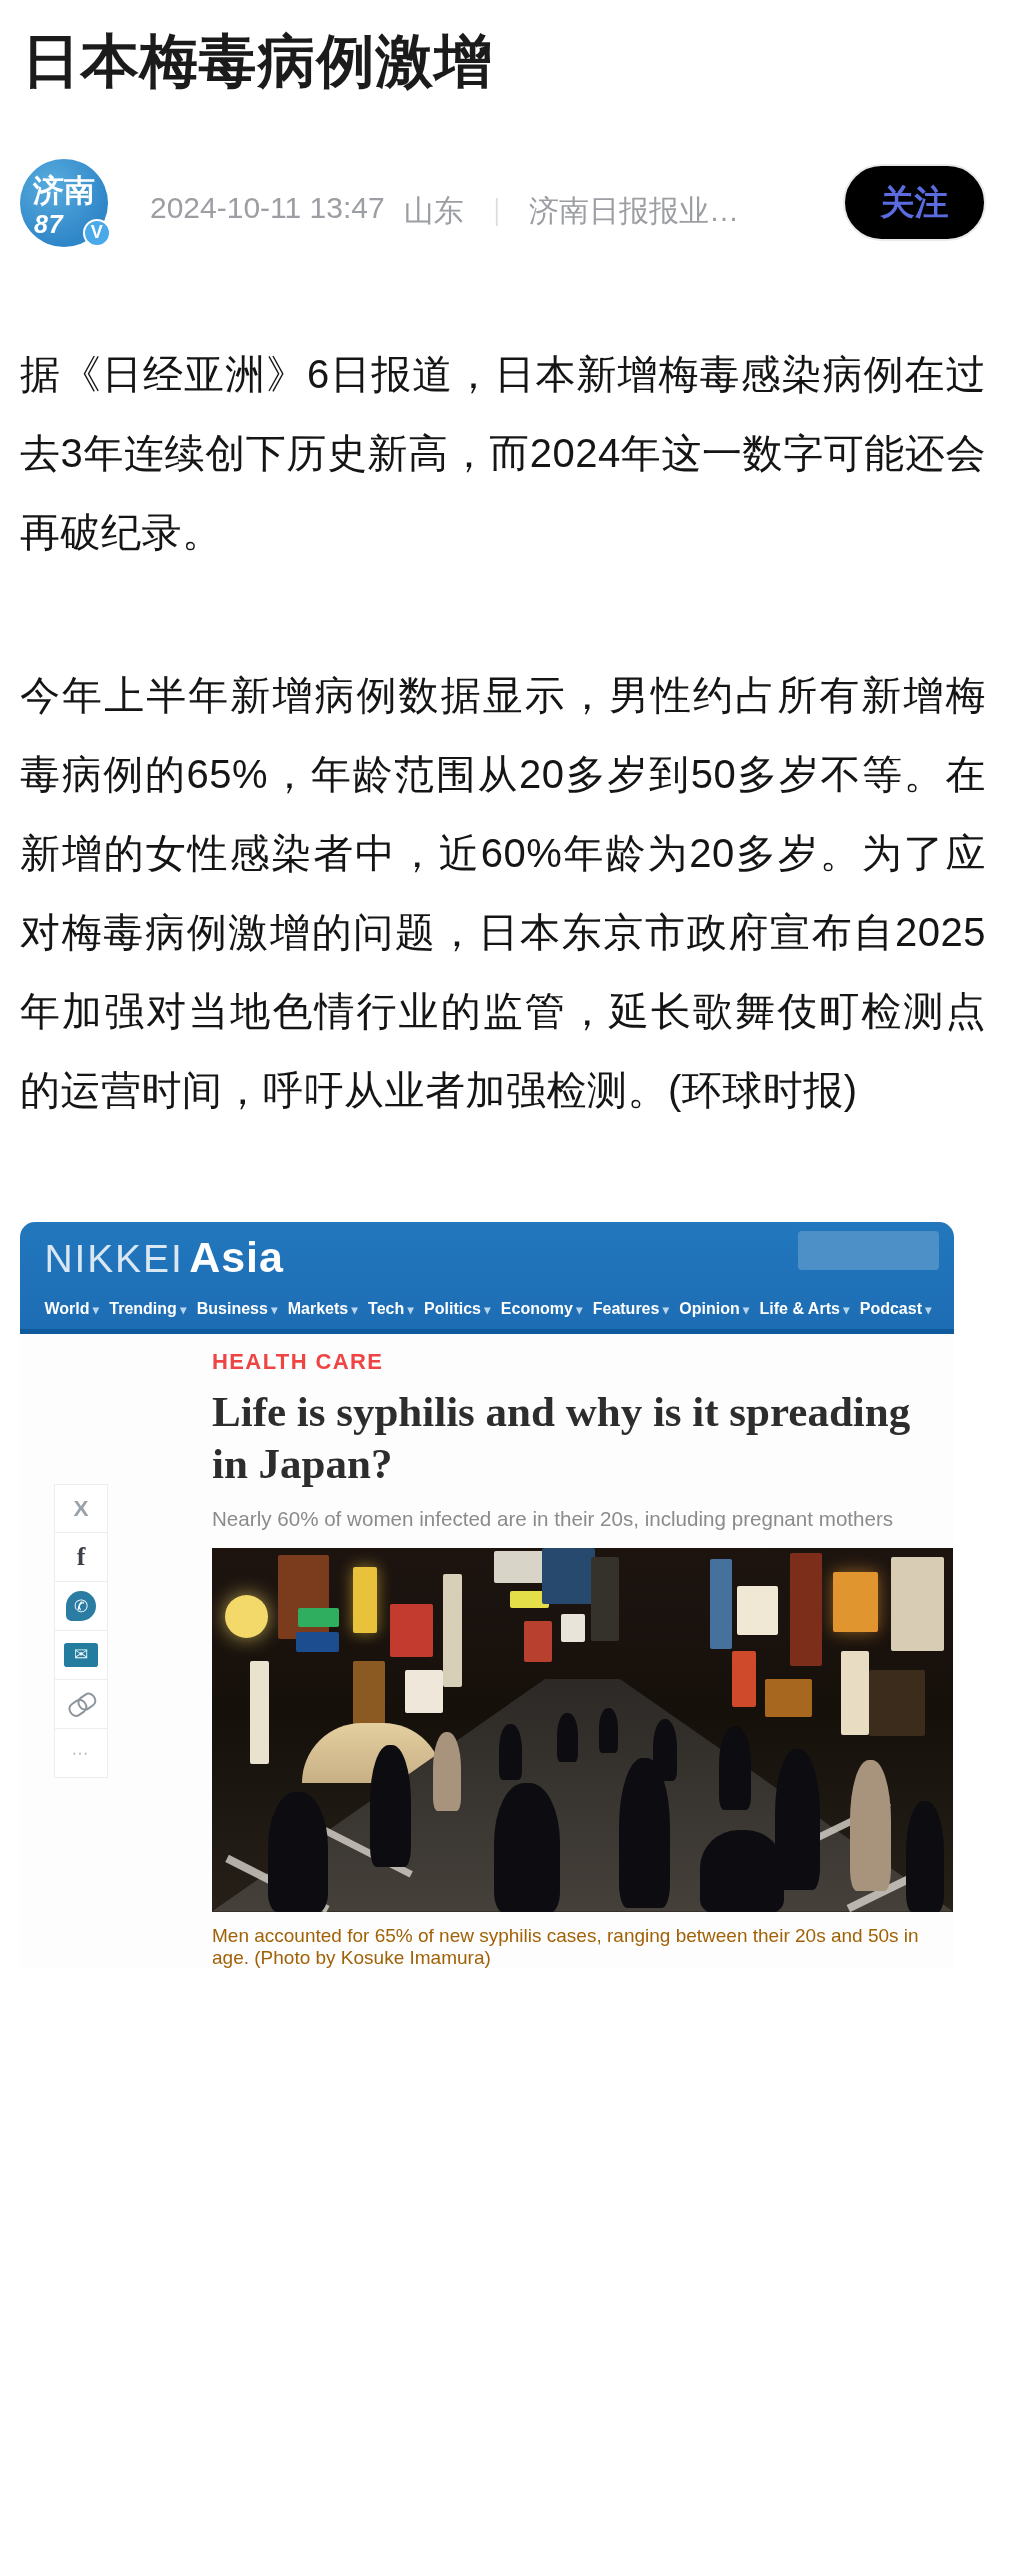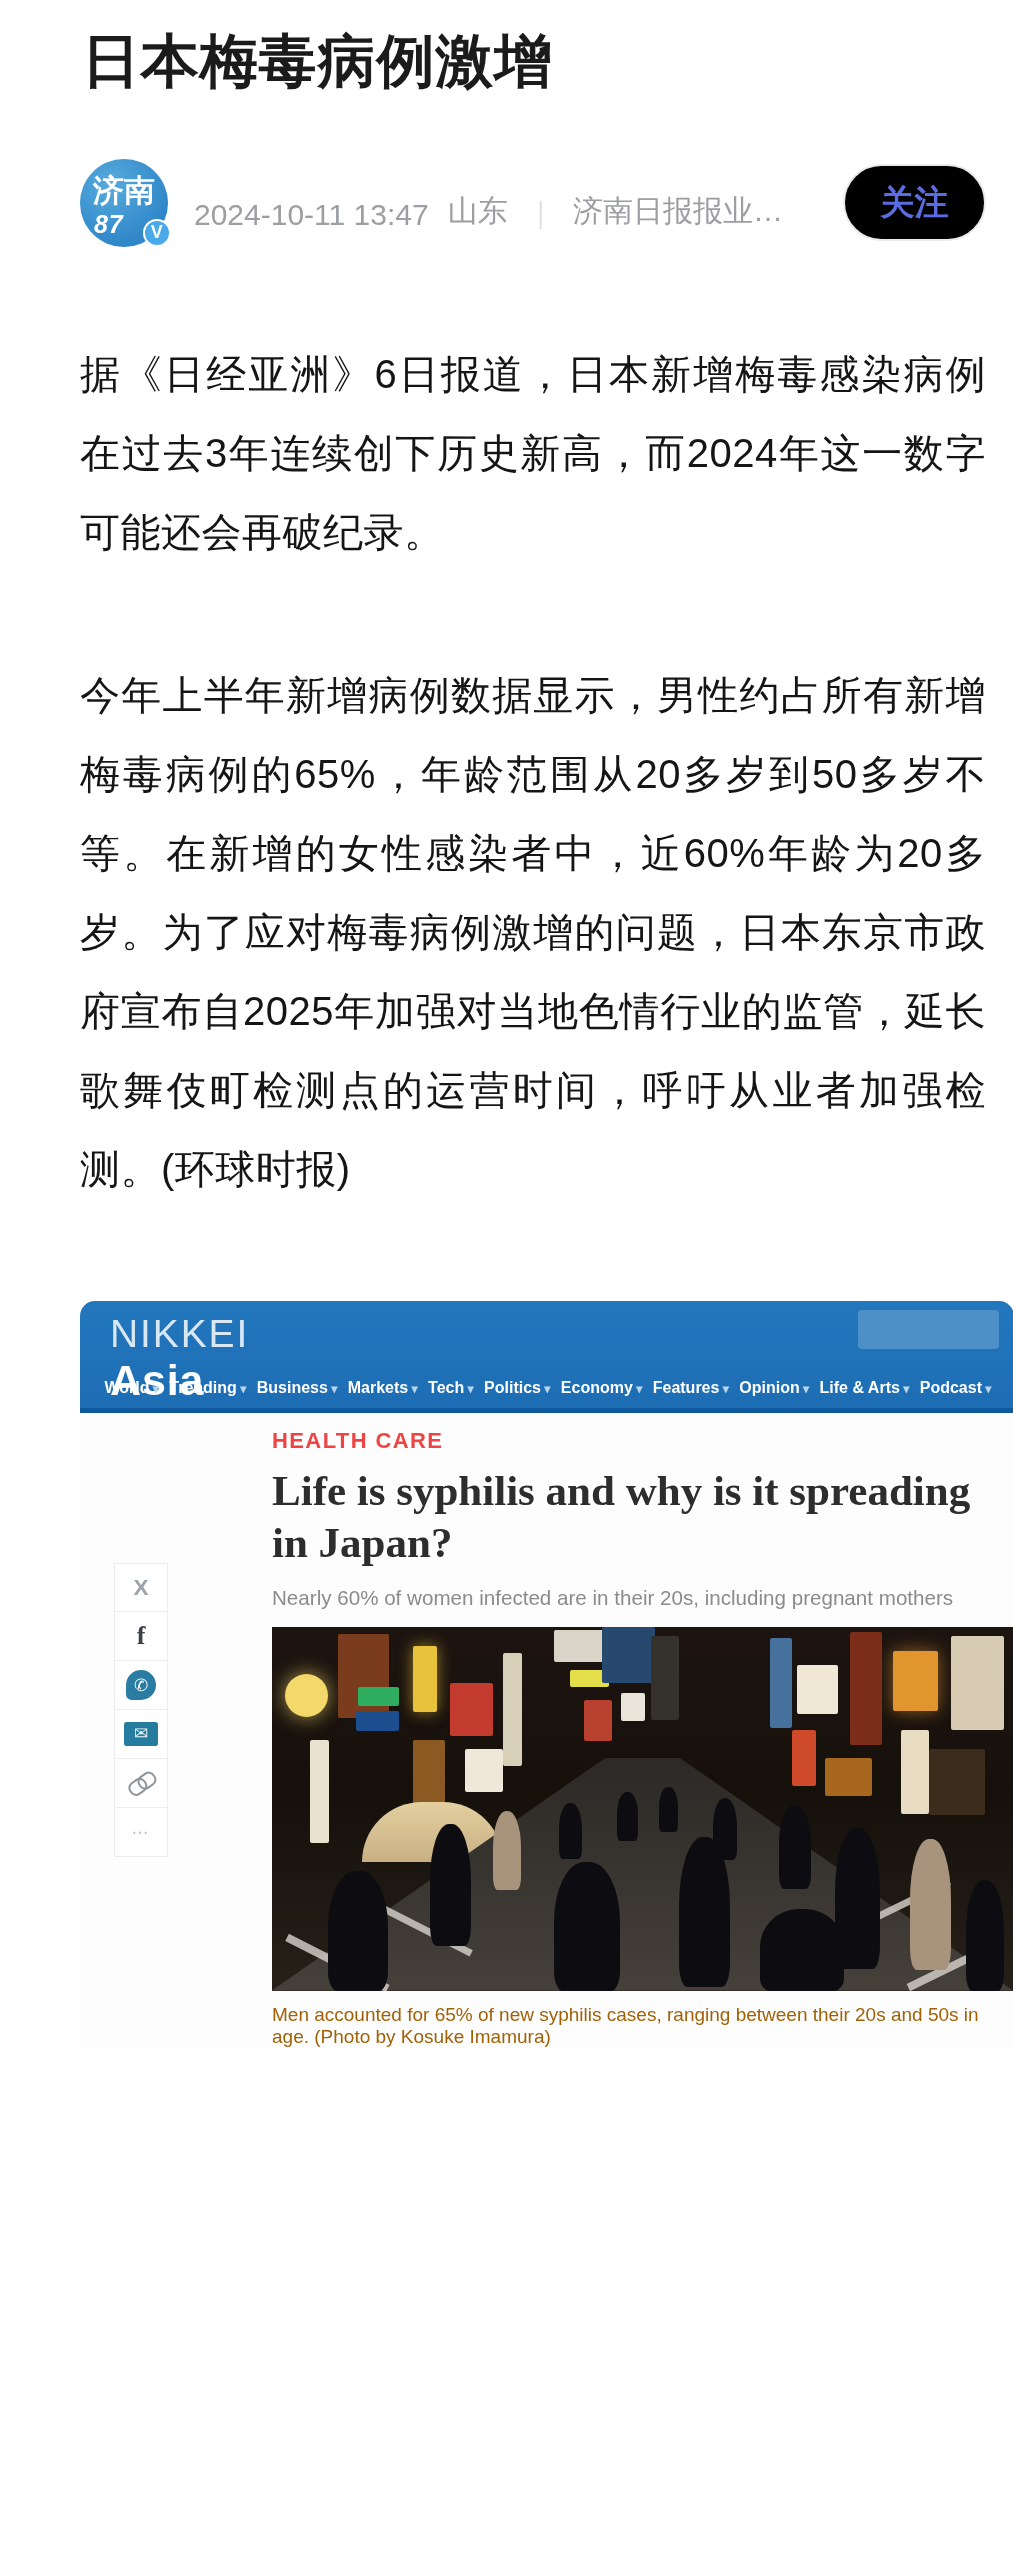--- a/index.html
+++ b/index.html
@@ -4,21 +4,21 @@
 <style>
   * { box-sizing: border-box; }
   html, body { margin: 0; padding: 0; }
   body {
     width: 1014px; height: 2576px;
     background: #ffffff;
     font-family: "Liberation Sans", sans-serif;
     overflow: hidden;
     position: relative;
   }
-  .page { padding: 0 28px 0 80px; }
+  .page { padding: 0 28px 0 20px; }
 
   
   .title {
     font-size: 58px; font-weight: 700; color: #1b1b1b;
     letter-spacing: 0.9px; margin: 22.5px 0 0 1.9px;
   }
   .author-row { margin-top: 58px; display: flex; align-items: center; }
   .avatar {
     width: 88px; height: 88px; border-radius: 50%; flex: 0 0 auto;
     background: radial-gradient(circle at 35% 30%, #57abdd, #2f86c8 72%);
@@ -35,21 +35,21 @@
   .avatar-badge {
     position: absolute; right: -2.8px; bottom: 0; width: 28px; height: 28px;
     border-radius: 50%; background: #4aa9e9; border: 2.8px solid #ffffff;
     color: #fff; font-size: 18px; font-weight: 700;
     display: flex; align-items: center; justify-content: center;
   }
   .author-info { margin-left: 26px; flex: 1; min-width: 0; }
   .author-name { font-size: 38px; font-weight: 600; color: #202020; }
   .author-meta {
     margin-top: 17px; font-size: 30px; color: #9c9ea3;
-    display: flex; align-items: flex-end; gap: 19px; white-space: nowrap;
+    display: flex; align-items: flex-start; gap: 19px; white-space: nowrap; margin-left: 16px;
   }
   .meta-divider { color: #dcdcdc; font-size: 28px; }
   .follow-btn {
     width: 143px; height: 77px; flex: 0 0 auto;
     border: 2.8px solid #eaeaea; border-radius: 41px; background: #000000;
     color: #5b6ce0; font-size: 34px; font-weight: 600;
     display: flex; align-items: center; justify-content: center;
   }
 
   
@@ -60,21 +60,21 @@
   }
 
   
   .nikkei-card { margin-top: 92px; width: 934px; }
   .nk-header {
     background: linear-gradient(180deg, #2277bd, #1d6db4);
     border-radius: 15px 15px 0 0;
     padding: 11.3px 20.6px 0 24.4px; position: relative;
     border-bottom: 5.6px solid #0f5a9c;
   }
-  .nk-logo-row { display: flex; align-items: baseline; height: 54px; flex-direction: column; }
+  .nk-logo-row { display: flex; align-items: baseline; height: 54px; }
   .nk-logo-nikkei { color: #d9e7f3; font-size: 39px; font-weight: 400; letter-spacing: 1.9px; }
   .nk-logo-asia { color: #ffffff; font-size: 43px; font-weight: 700; margin-left: 5.6px; letter-spacing: 0.9px; }
   .nk-flag { position: absolute; top: 9.4px; right: 15px; width: 141px; height: 39px; background: #4d90c8; border-radius: 3.8px; }
   .nk-nav { display: flex; justify-content: space-between; padding: 13px 1.9px 11.3px 0; }
   .nav-item { color: #ffffff; font-size: 16px; font-weight: 700; white-space: nowrap; }
   .nav-item::after { content: " ▾"; color: #b7d5ec; font-size: 12.2px; }
 
   .nk-content { background: #fdfdfd; position: relative; min-height: 526px; padding-top: 15px; }
 
   .share-rail { position: absolute; left: 34px; top: 150px; width: 54px; }

